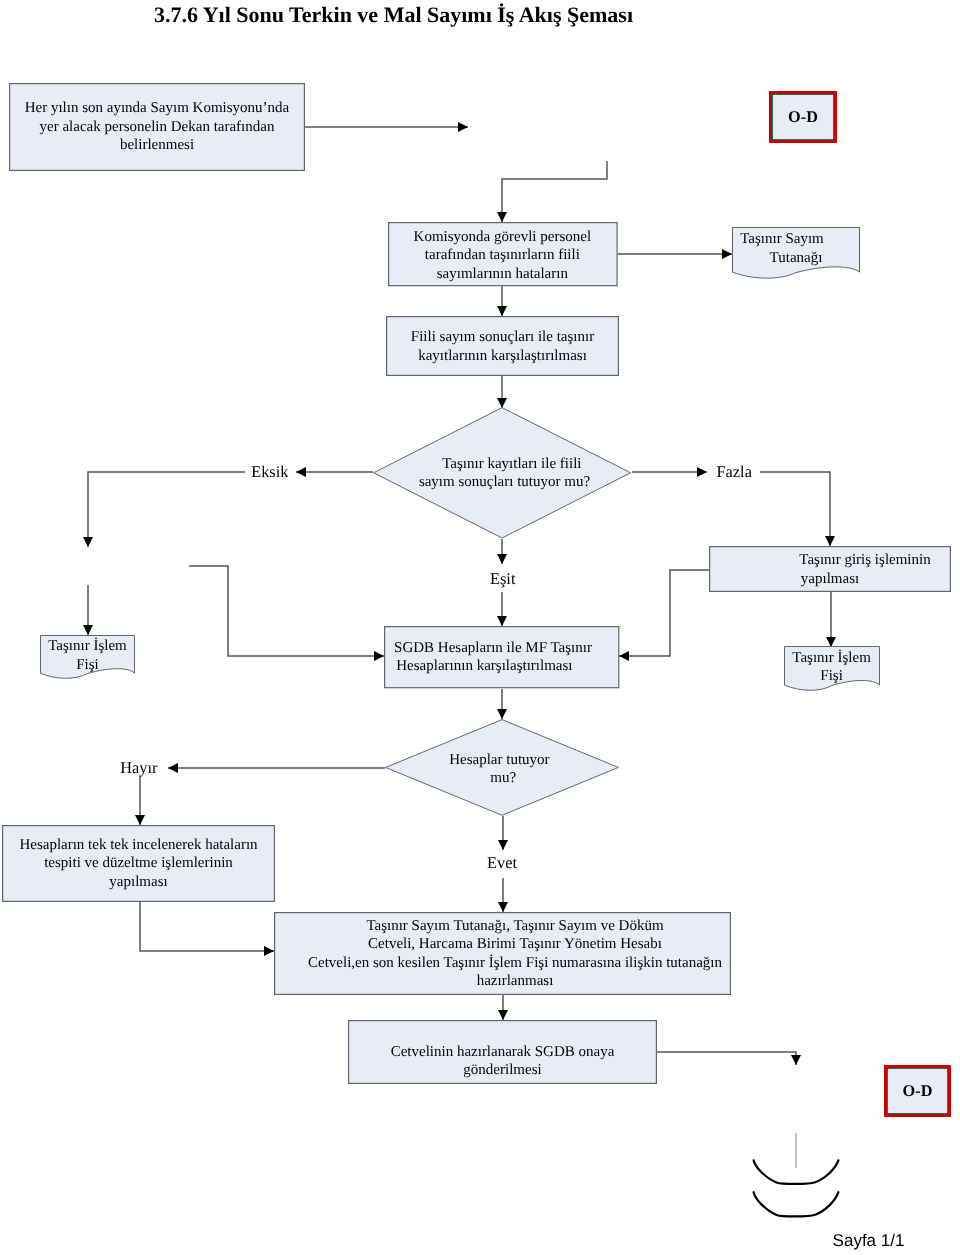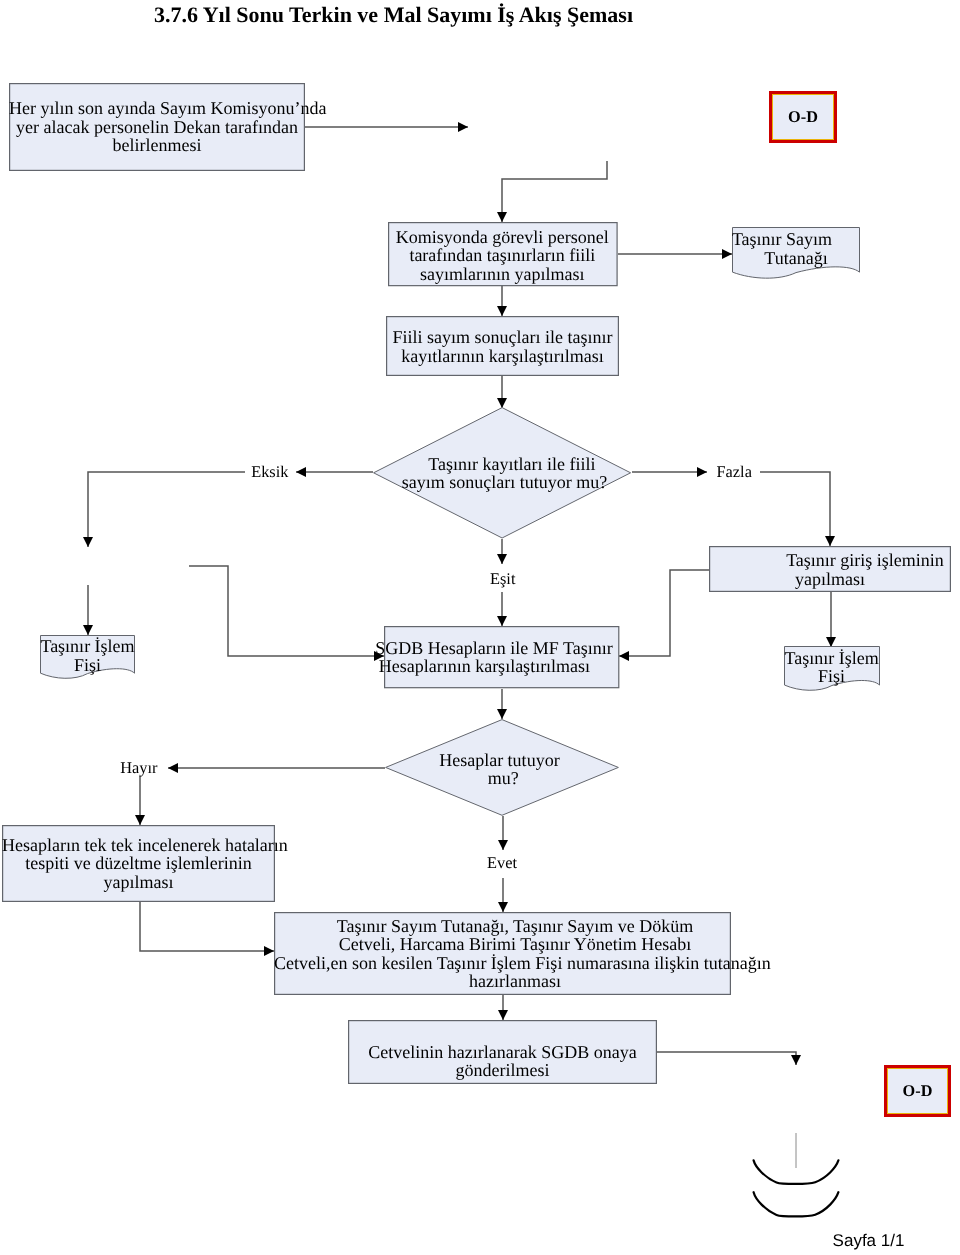--- a/index.html
+++ b/index.html
@@ -5,22 +5,22 @@
 <style>
   html,body{margin:0;padding:0;}
   body{width:960px;height:1255px;background:#ffffff;position:relative;overflow:hidden;
        font-family:"Liberation Serif",serif;color:#000000;
        -webkit-font-smoothing:antialiased;text-rendering:geometricPrecision;}
   #stage{position:absolute;left:0;top:0;width:960px;height:1255px;}
   .label,#title,#footer-left,#footer-right,.edgelabel{filter:opacity(99.9%);}
   #wires{position:absolute;left:0;top:0;width:960px;height:1255px;}
   .node{position:absolute;box-sizing:border-box;}
   .node .label{position:absolute;left:0;top:50%;width:100%;transform:translateY(-50%);
-        text-align:center;font-size:18px;line-height:18.5px;white-space:pre;}
-  .callout{background:#eab308;border:3.5px solid #cc0000;}
+        text-align:center;font-size:15px;line-height:18.5px;white-space:pre;}
+  .callout{background:#0f766e;border:3.5px solid #cc0000;}
   .callout-fill{position:absolute;left:1px;top:1px;right:1px;bottom:1px;background:#e8ecf7;}
   .callout .label{font-weight:bold;font-size:16.3px;}
   .shape svg{position:absolute;left:0;top:0;overflow:visible;display:block;}
   .shape .label{z-index:2;}
   #title{position:absolute;left:154px;top:2px;font-size:22px;font-weight:bold;white-space:pre;}
   .edgelabel{position:absolute;font-size:16.35px;white-space:pre;line-height:18px;}
   #footer-left{position:absolute;left:8.4px;top:1221.2px;font-size:16.6px;white-space:pre;}
   #footer-left .b{font-weight:bold;}
   #footer-right{position:absolute;left:832.6px;top:1231px;font-size:17px;
         font-family:"Liberation Sans",sans-serif;white-space:pre;}
@@ -87,21 +87,21 @@
     <div class="label"><span>Her yılın son ayında Sayım Komisyonu’nda</span><br><span>yer alacak personelin Dekan tarafından</span><br><span>belirlenmesi</span></div>
   </div>
   <div class="node callout" style="left: 769px; top: 91px; width: 68px; height: 52px; border-color: rgb(204, 0, 0);">
     <div class="callout-fill"></div>
     <div class="label"><span>O-D</span></div>
   </div>
   <div class="node shape" style="left:387.5px;top:222.25px;width:229.7px;height:64.25px;">
     <svg width="229.7" height="64.25" viewBox="0 0 229.7 64.25">
         <rect x="0.6" y="0.6" width="228.50" height="63.05" fill="#e8ecf7" stroke="#62656c" stroke-width="1.2"></rect>
       </svg>
-    <div class="label" style="margin-top:1.2px;"><span>Komisyonda görevli personel</span><br><span>tarafından taşınırların fiili</span><br><span>sayımlarının yapılması</span></div>
+    <div class="label" style="margin-top:1.2px;"><span>Komisyonda görevli personel</span><br><span>tarafından taşınırların fiili</span><br><span>sayımlarının hataların</span></div>
   </div>
   <div class="node shape" style="left:732px;top:227px;width:128px;height:52px;">
     <svg width="128" height="52" viewBox="0 0 128 52">
         <path d="M0.5,0.5 L127.50,0.5 L127.50,45.14 C119.04,37.96 92.16,38.06 64.00,45.60 C47.36,53.56 20.48,52.62 0.50,45.14 Z" fill="#e8ecf7" stroke="#62656c" stroke-width="1"></path>
       </svg>
     <div class="label" style="margin-top:-4.6px;"><span style="position:relative;left:-14px;">Taşınır Sayım</span><br><span>Tutanağı</span></div>
   </div>
   <div class="node shape" style="left:386px;top:316px;width:233px;height:60px;">
     <svg width="233" height="60" viewBox="0 0 233 60">
         <rect x="0.6" y="0.6" width="231.80" height="58.80" fill="#e8ecf7" stroke="#62656c" stroke-width="1.2"></rect>

